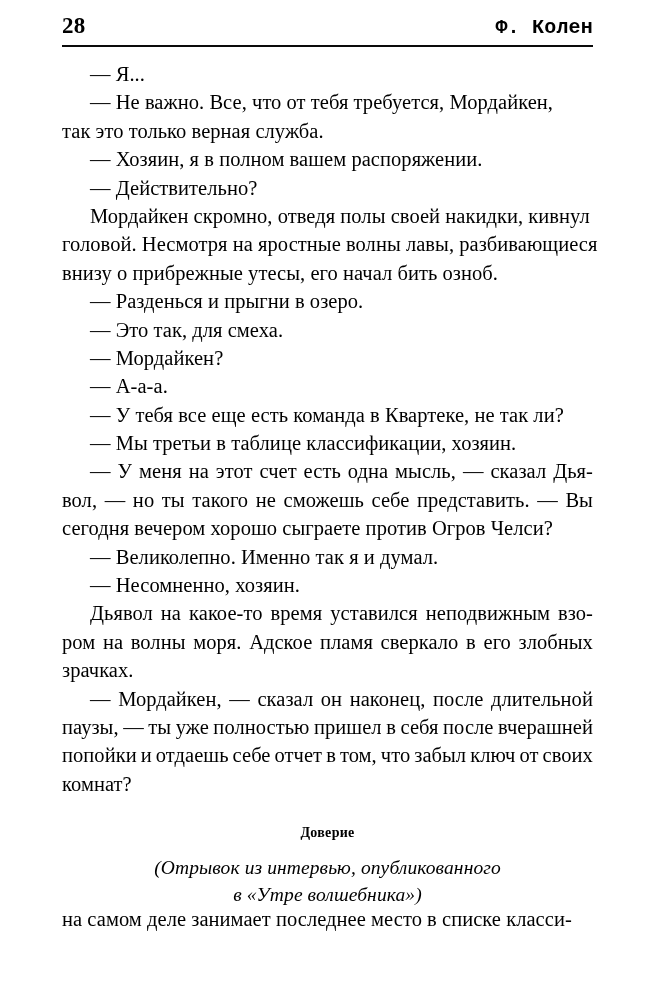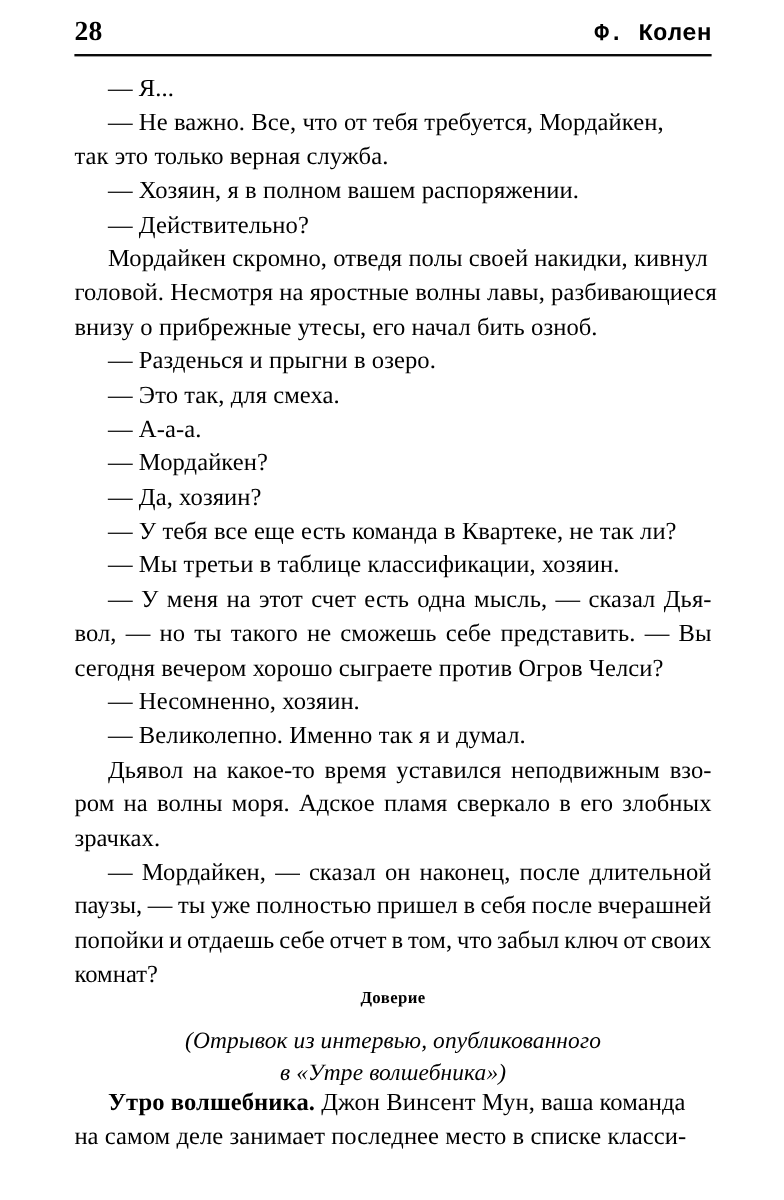--- a/index.html
+++ b/index.html
@@ -139,23 +139,22 @@
       <div class="line ind">— Я...</div>
       <div class="line ind">— Не важно. Все, что от тебя требуется, Мордайкен,</div>
       <div class="line">так это только верная служба.</div>
       <div class="line ind">— Хозяин, я в полном вашем распоряжении.</div>
       <div class="line ind">— Действительно?</div>
       <div class="line ind">Мордайкен скромно, отведя полы своей накидки, кивнул</div>
       <div class="line">головой. Несмотря на яростные волны лавы, разбивающиеся</div>
       <div class="line">внизу о прибрежные утесы, его начал бить озноб.</div>
       <div class="line ind">— Разденься и прыгни в озеро.</div>
       <div class="line ind">— Это так, для смеха.</div>
+      <div class="line ind">— Мордайкен?</div>
       <div class="line ind">— А-а-а.</div>
-      <div class="line ind">— Мордайкен?</div>
-      <div class="line ind">— Да, хозяин?</div>
       <div class="line ind">— У тебя все еще есть команда в Квартеке, не так ли?</div>
       <div class="line ind">— Мы третьи в таблице классификации, хозяин.</div>
       <div class="line ind just">
         <span>—</span>
         <span>У</span>
         <span>меня</span>
         <span>на</span>
         <span>этот</span>
         <span>счет</span>
         <span>есть</span>
@@ -172,22 +171,22 @@
         <span>ты</span>
         <span>такого</span>
         <span>не</span>
         <span>сможешь</span>
         <span>себе</span>
         <span>представить.</span>
         <span>—</span>
         <span>Вы</span>
       </div>
       <div class="line">сегодня вечером хорошо сыграете против Огров Челси?</div>
+      <div class="line ind">— Великолепно. Именно так я и думал.</div>
       <div class="line ind">— Несомненно, хозяин.</div>
-      <div class="line ind">— Великолепно. Именно так я и думал.</div>
       <div class="line ind just">
         <span>Дьявол</span>
         <span>на</span>
         <span>какое-то</span>
         <span>время</span>
         <span>уставился</span>
         <span>неподвижным</span>
         <span>взо-</span>
       </div>
       <div class="line just">
@@ -244,17 +243,16 @@
 
   <div class="section">
     <div class="section-title">Доверие</div>
     <div class="section-sub" id="section-sub">
         <div class="subline">(Отрывок из интервью, опубликованного</div>
         <div class="subline">в «Утре волшебника»)</div>
       </div>
   </div>
 
   <div class="closing" id="closing">
-      <div class="line ind"><span class="lead-in">Утро волшебника.</span><span> Джон Винсент Мун, ваша команда</span></div>
       <div class="line">на самом деле занимает последнее место в списке класси-</div>
     </div>
 
 </div>
 
 </body></html>

